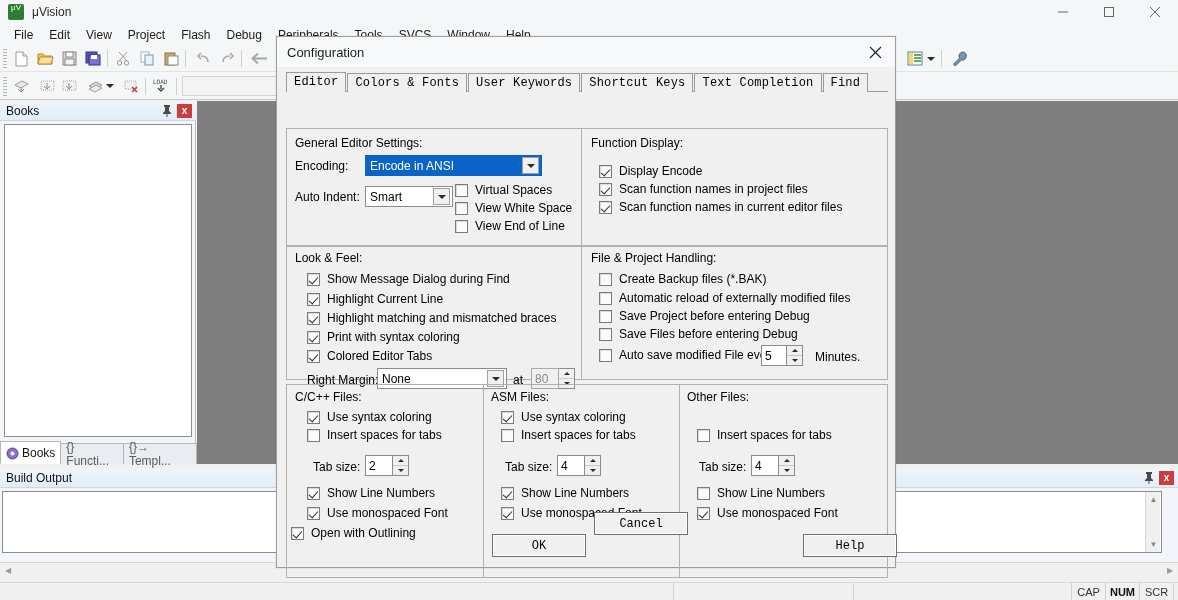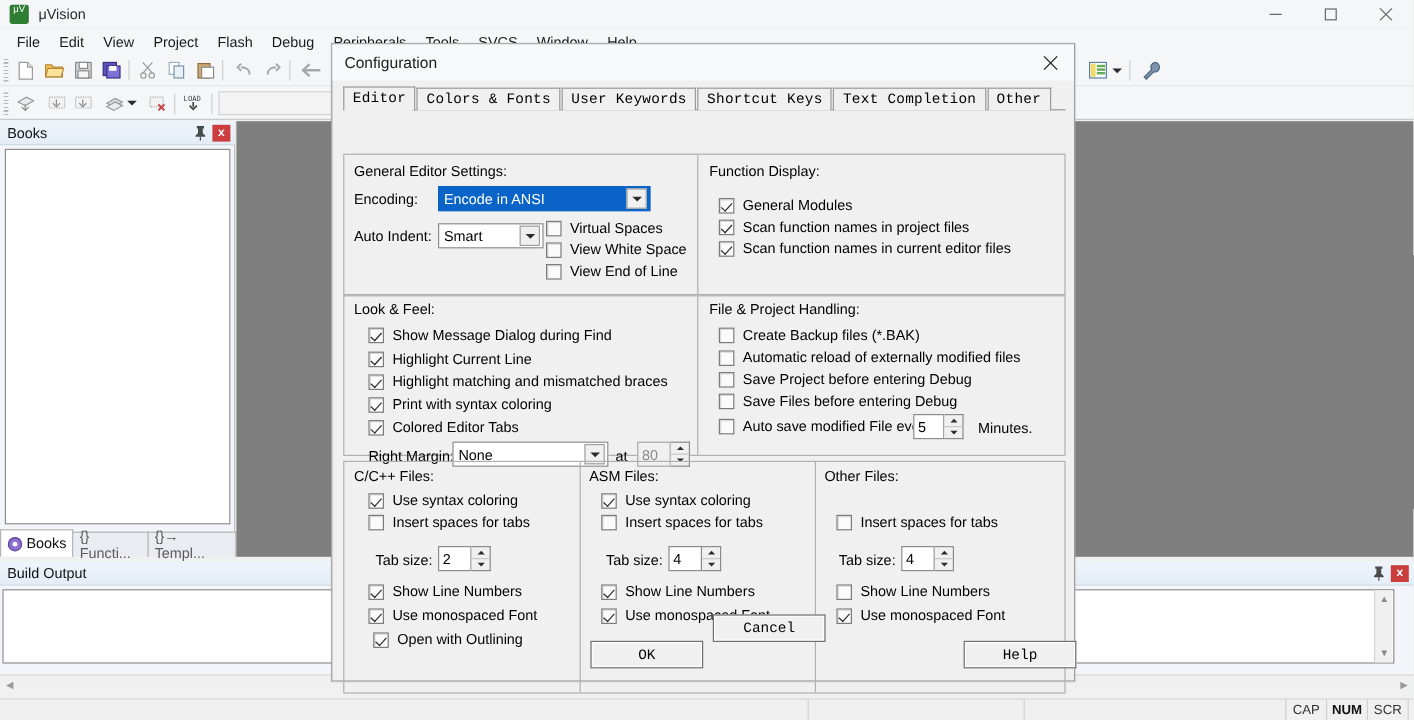--- a/index.html
+++ b/index.html
@@ -564,21 +564,21 @@
       </span>
     </div>
 
     <div class="dlg-tabline"></div>
     <div class="dlg-tabrow">
       <div class="dlg-tab active">Editor</div>
       <div class="dlg-tab">Colors &amp; Fonts</div>
       <div class="dlg-tab">User Keywords</div>
       <div class="dlg-tab">Shortcut Keys</div>
       <div class="dlg-tab">Text Completion</div>
-      <div class="dlg-tab">Other</div>
+      <div class="dlg-tab">Find</div>
     </div>
     <div class="tab-active-cover" style="left:10px; width:55px;"></div>
 
     <div class="gbox" style="left:9px; top:64px; width:602px; height:118px;">
 
       <div style="position:absolute; left:294px; top:0px; width:1px; height:116px; background:#b0b0b0;"></div>
 
       <span class="plainlabel" style="left:8px; top:7px;">General Editor Settings:</span>
       <span class="plainlabel" style="left:8px; top:30px;">Encoding:</span>
 
@@ -606,21 +606,21 @@
         <span class="cb-label">View White Space</span>
       </div>
       <div class="cb" style="left:168px; top:90px;">
         <span class="cb-box"></span>
         <span class="cb-label">View End of Line</span>
       </div>
 
       <span class="plainlabel" style="left:304px; top:7px;">Function Display:</span>
       <div class="cb" style="left:312px; top:35px;">
         <span class="cb-box checked"></span>
-        <span class="cb-label">General Modules</span>
+        <span class="cb-label">Display Encode</span>
       </div>
       <div class="cb" style="left:312px; top:53px;">
         <span class="cb-box checked"></span>
         <span class="cb-label">Scan function names in project files</span>
       </div>
       <div class="cb" style="left:312px; top:71px;">
         <span class="cb-box checked"></span>
         <span class="cb-label">Scan function names in current editor files</span>
       </div>
     </div>
@@ -732,21 +732,21 @@
         </span>
       </div>
       <div class="cb" style="left:20px; top:101px;">
         <span class="cb-box checked"></span>
         <span class="cb-label">Show Line Numbers</span>
       </div>
       <div class="cb" style="left:20px; top:121px;">
         <span class="cb-box checked"></span>
         <span class="cb-label">Use monospaced Font</span>
       </div>
-      <div class="cb" style="left:24px; top:141px;">
+      <div class="cb" style="left:4px; top:141px;">
         <span class="cb-box checked"></span>
         <span class="cb-label">Open with Outlining</span>
       </div>
 
       <span class="plainlabel" style="left:204px; top:5px;">ASM Files:</span>
       <div class="cb" style="left:214px; top:25px;">
         <span class="cb-box checked"></span>
         <span class="cb-label">Use syntax coloring</span>
       </div>
       <div class="cb" style="left:214px; top:43px;">

